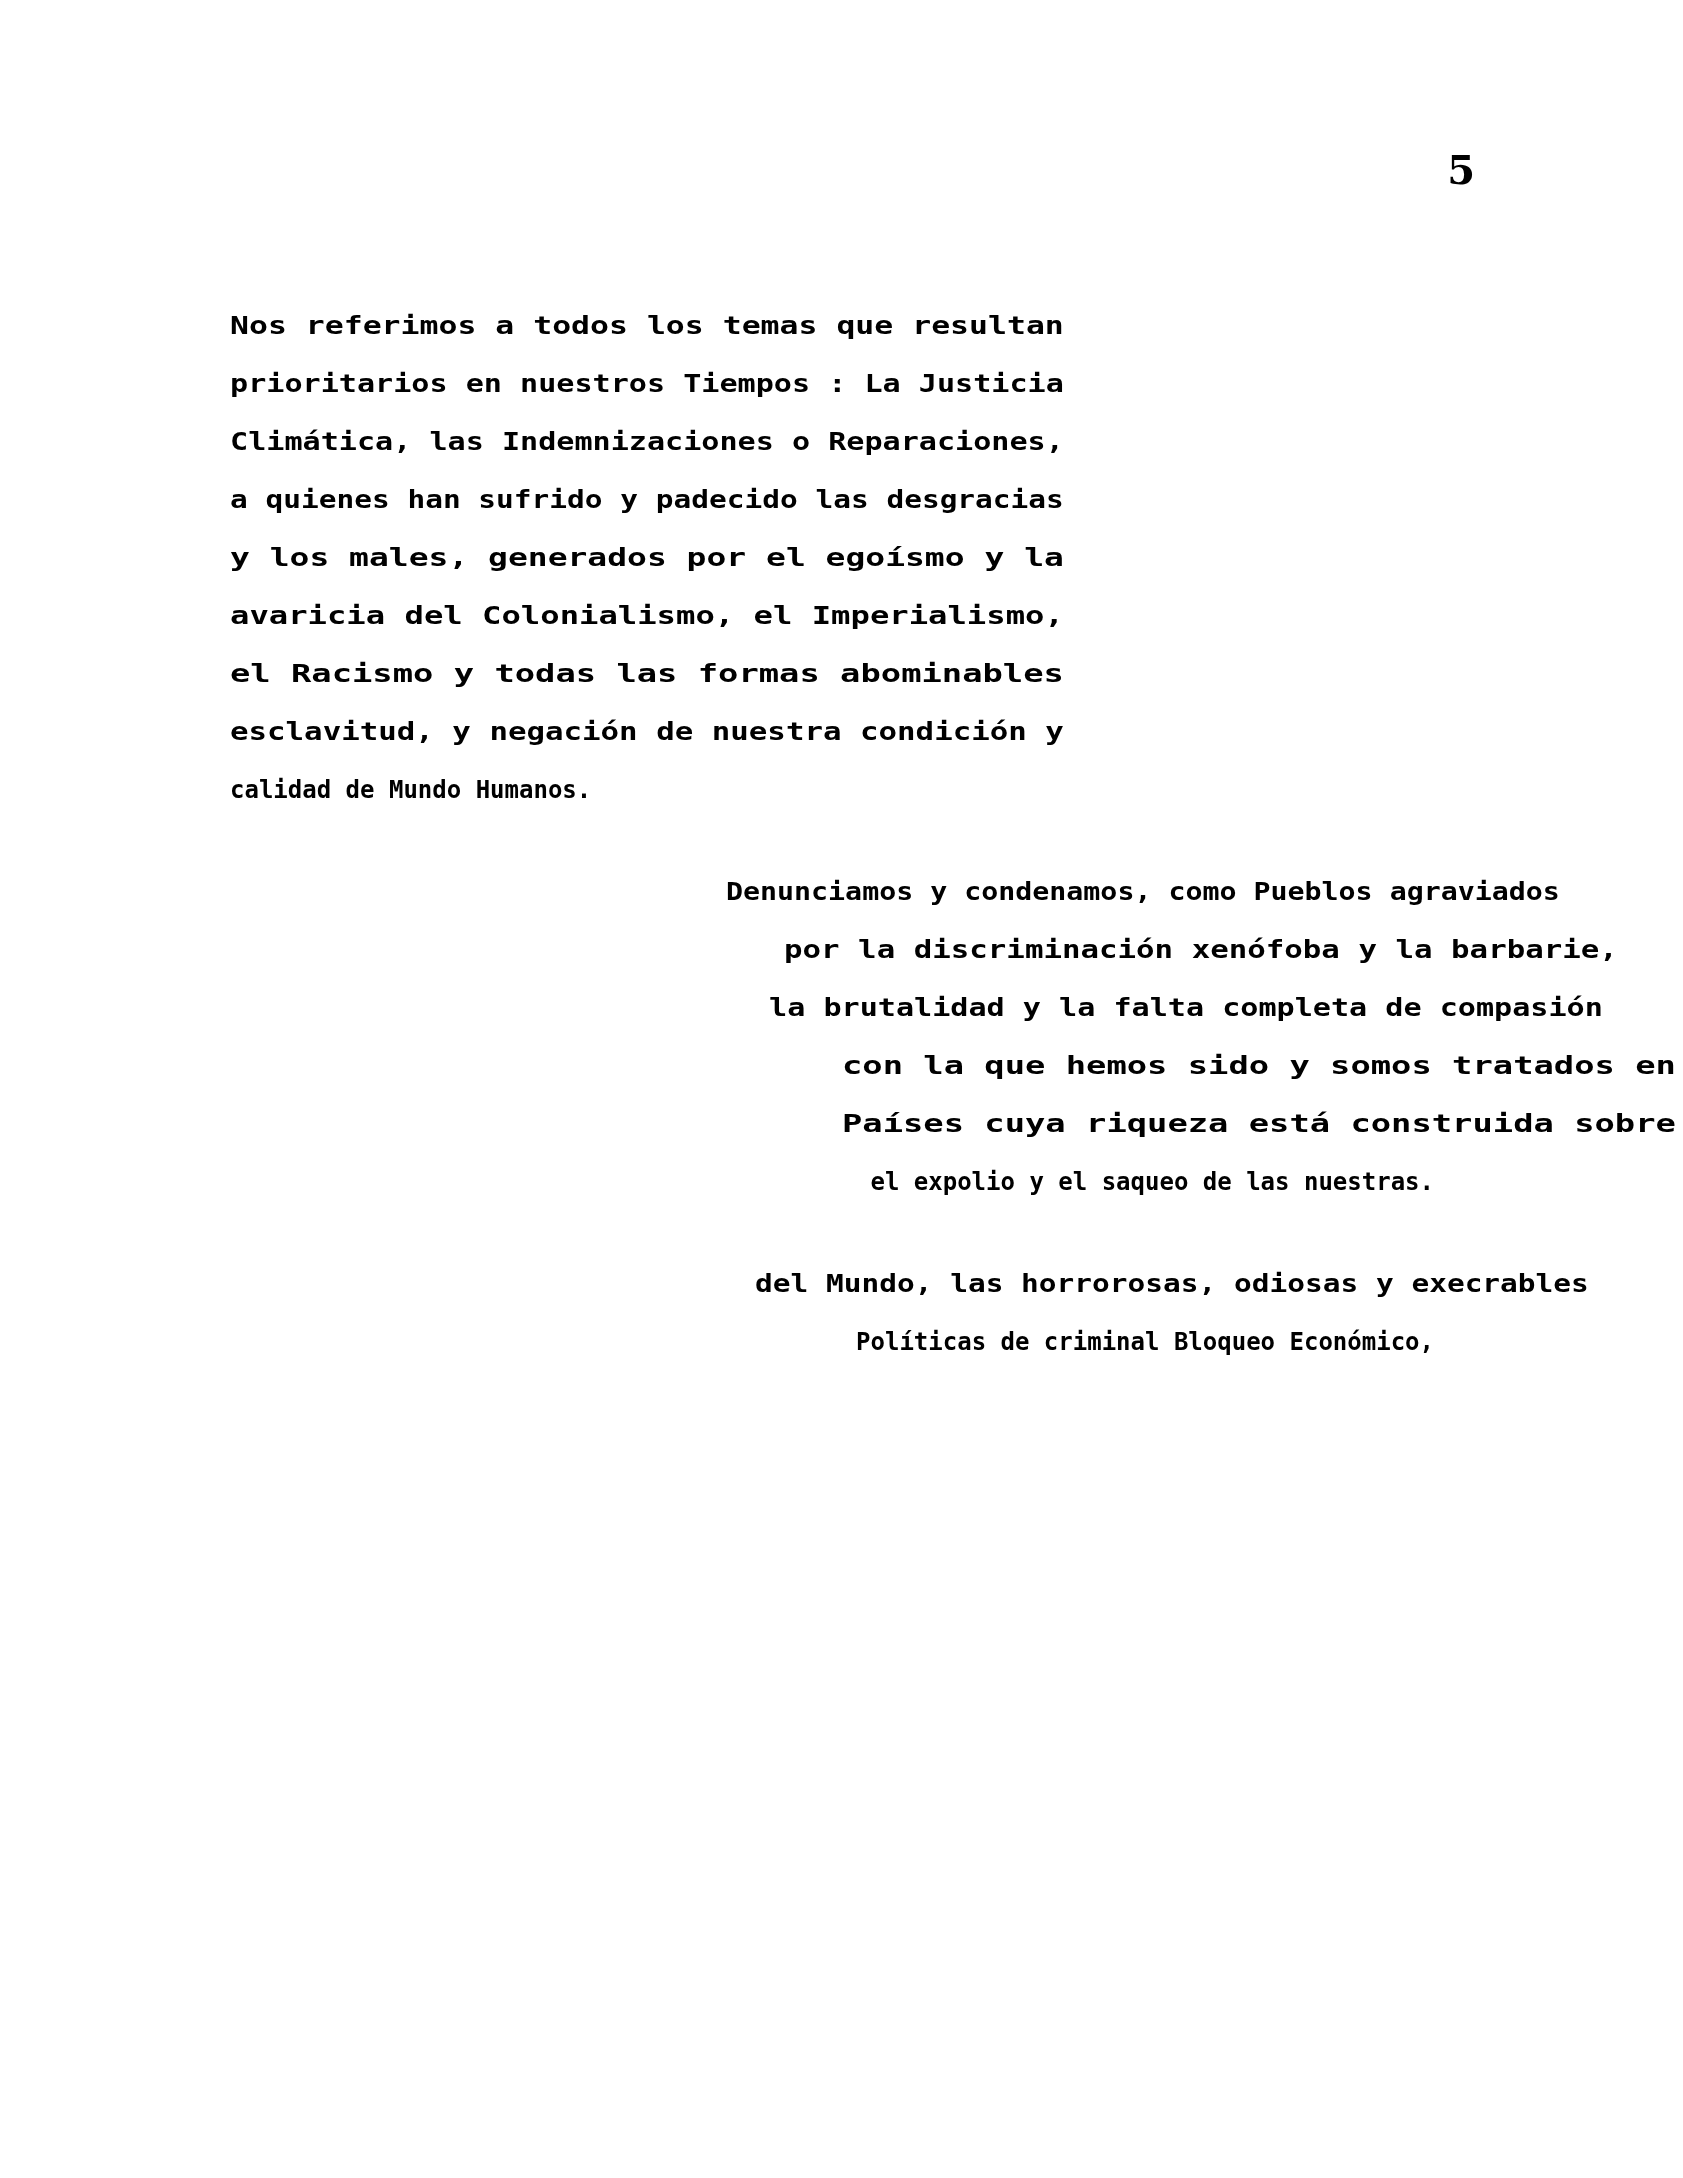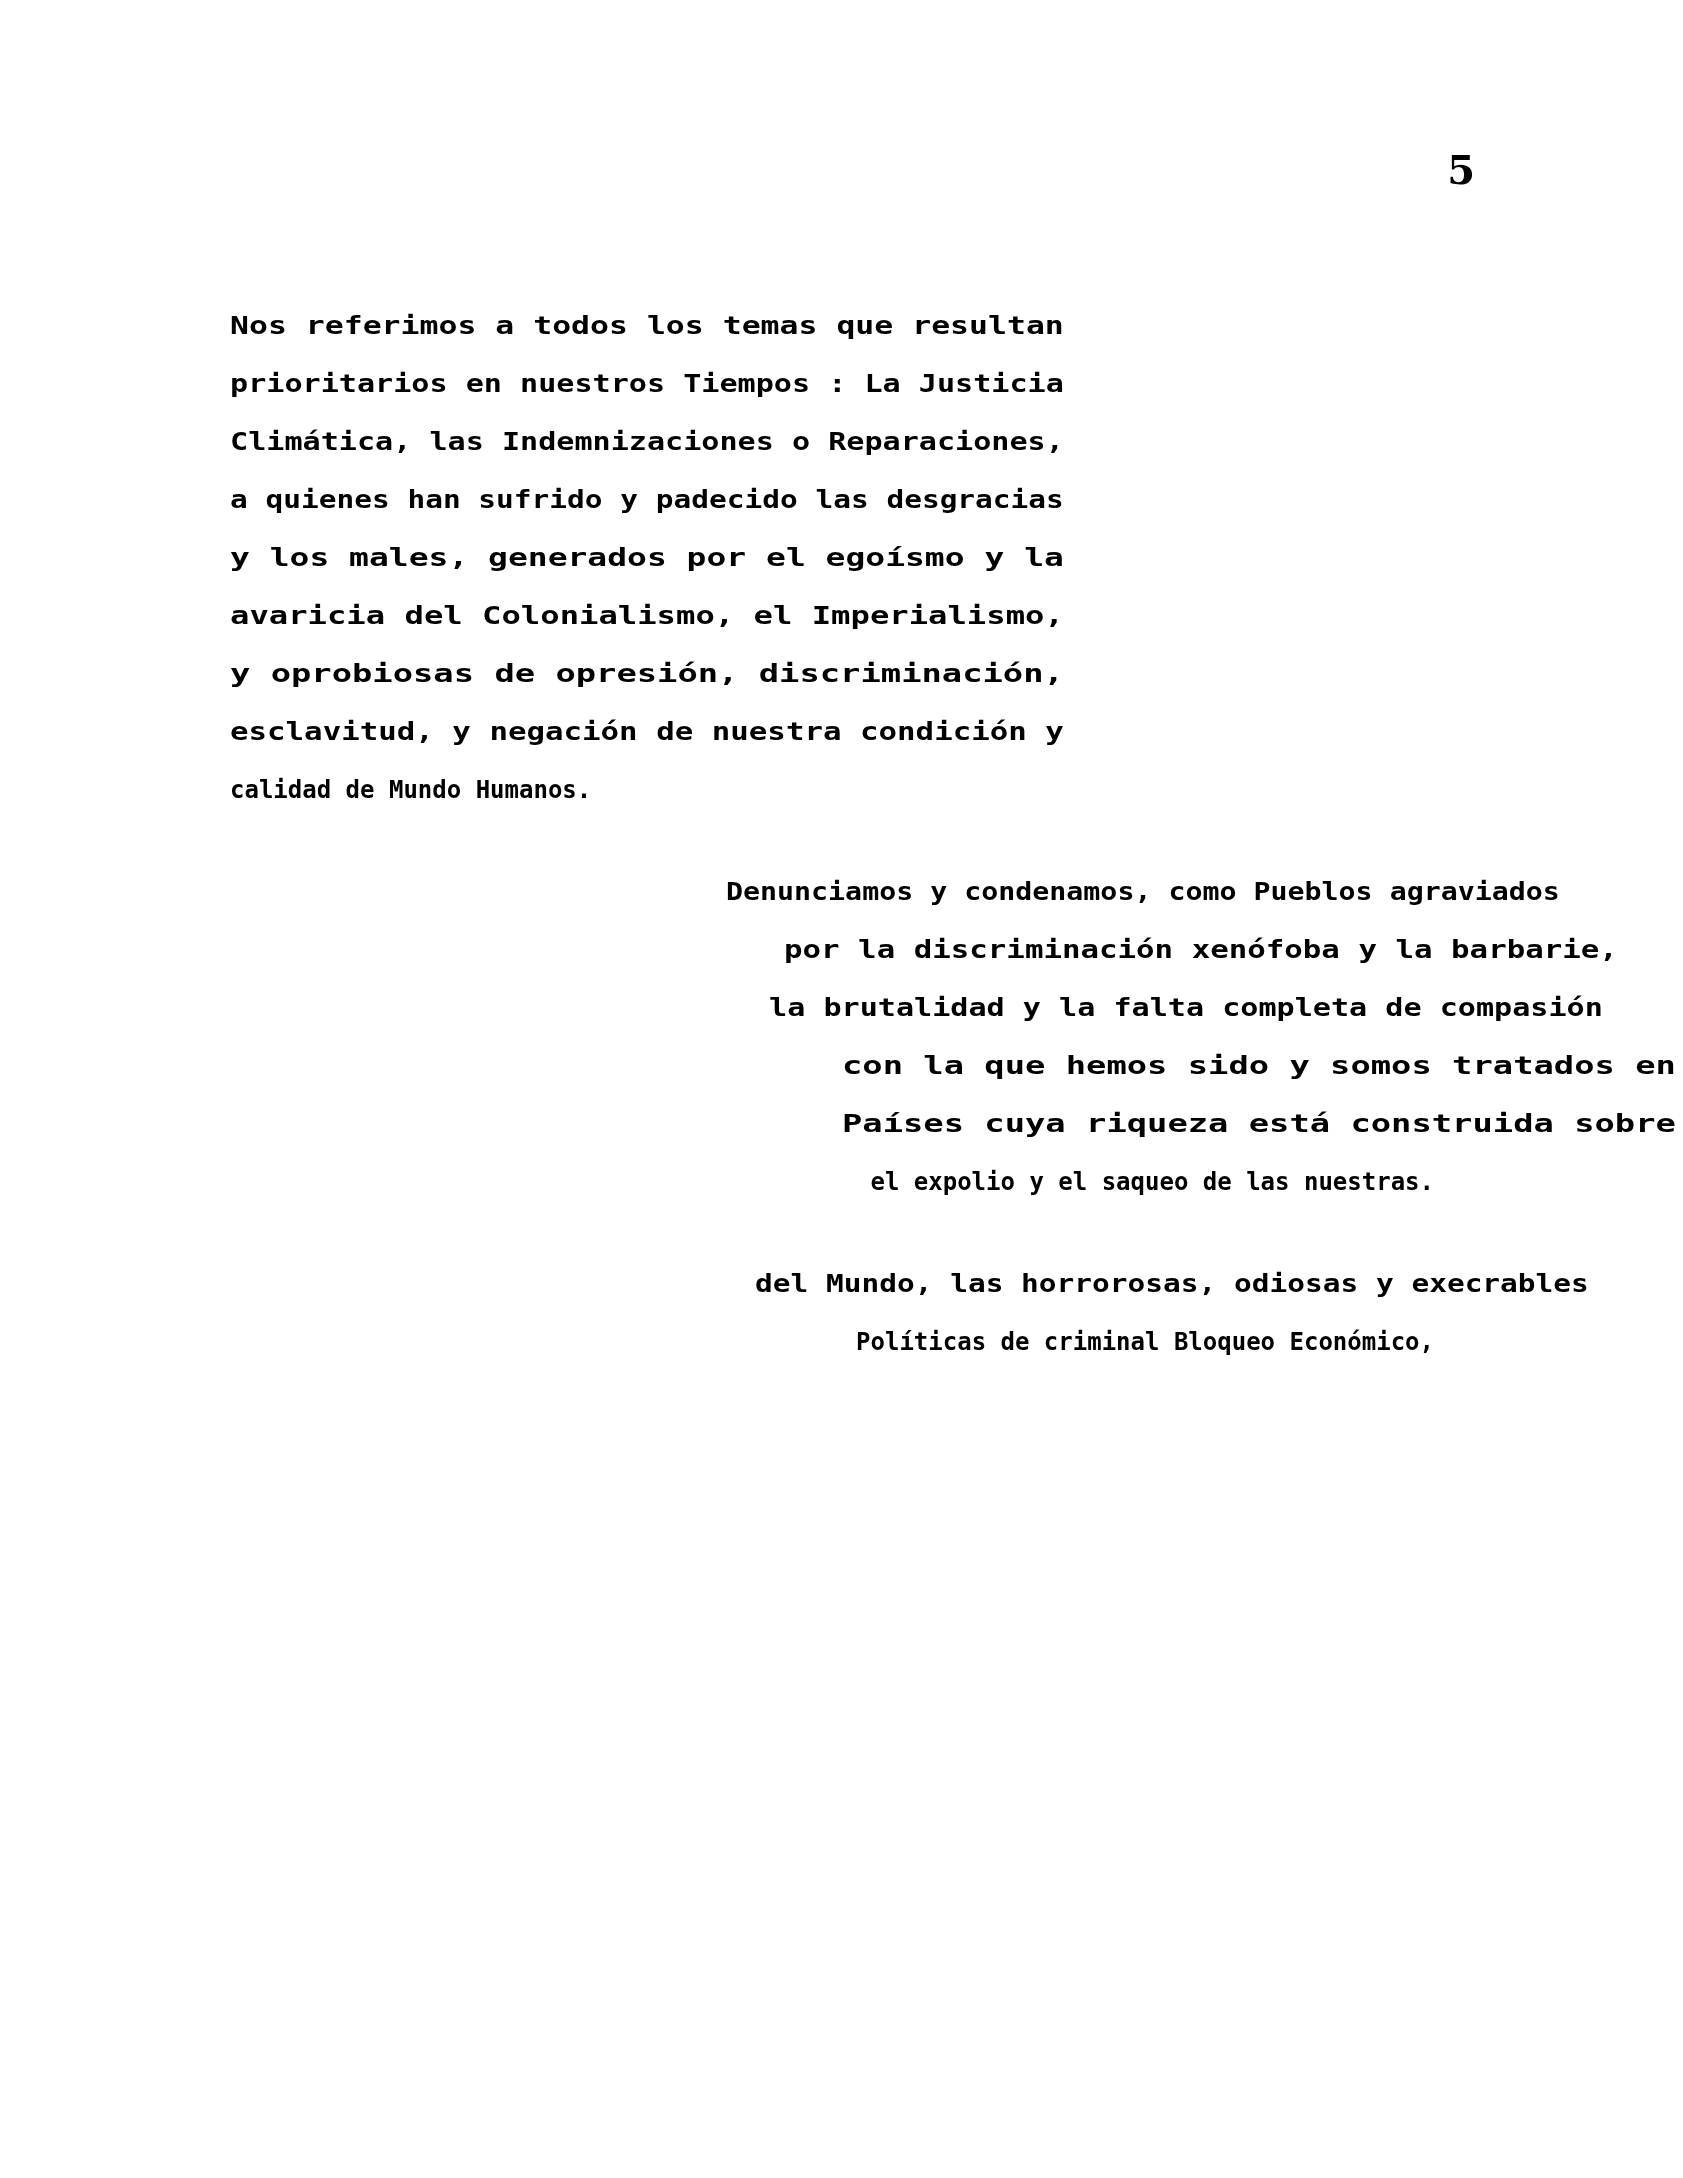--- a/index.html
+++ b/index.html
@@ -82,21 +82,21 @@
 
   <div class="text-column">
 
     <div class="para">
         <div class="line"><span class="fit" style="transform: scaleX(1.3115);">Nos referimos a todos los temas que resultan</span></div>
         <div class="line"><span class="fit" style="transform: scaleX(1.2545);">prioritarios en nuestros Tiempos : La Justicia</span></div>
         <div class="line"><span class="fit" style="transform: scaleX(1.2545);">Climática, las Indemnizaciones o Reparaciones,</span></div>
         <div class="line"><span class="fit" style="transform: scaleX(1.2278);">a quienes han sufrido y padecido las desgracias</span></div>
         <div class="line"><span class="fit" style="transform: scaleX(1.374);">y los males, generados por el egoísmo y la</span></div>
         <div class="line"><span class="fit" style="transform: scaleX(1.342);">avaricia del Colonialismo, el Imperialismo,</span></div>
-        <div class="line"><span class="fit" style="transform: scaleX(1.4075);">y oprobiosas de opresión, discriminación,</span></div>
+        <div class="line"><span class="fit" style="transform: scaleX(1.4075);">el Racismo y todas las formas abominables</span></div>
         <div class="line"><span class="fit" style="transform: scaleX(1.2824);">esclavitud, y negación de nuestra condición y</span></div>
         <div class="line"><span class="fit" style="transform: scaleX(1);">calidad de Mundo Humanos.</span></div>
       </div>
 
     <div class="para">
         <div class="line"><span class="fit" style="transform: scaleX(1.1777);">Denunciamos y condenamos, como Pueblos agraviados</span></div>
         <div class="line"><span class="fit" style="transform: scaleX(1.2824);">por la discriminación xenófoba y la barbarie,</span></div>
         <div class="line"><span class="fit" style="transform: scaleX(1.2545);">la brutalidad y la falta completa de compasión</span></div>
         <div class="line"><span class="fit" style="transform: scaleX(1.4075);">con la que hemos sido y somos tratados en</span></div>
         <div class="line"><span class="fit" style="transform: scaleX(1.4075);">Países cuya riqueza está construida sobre</span></div>

